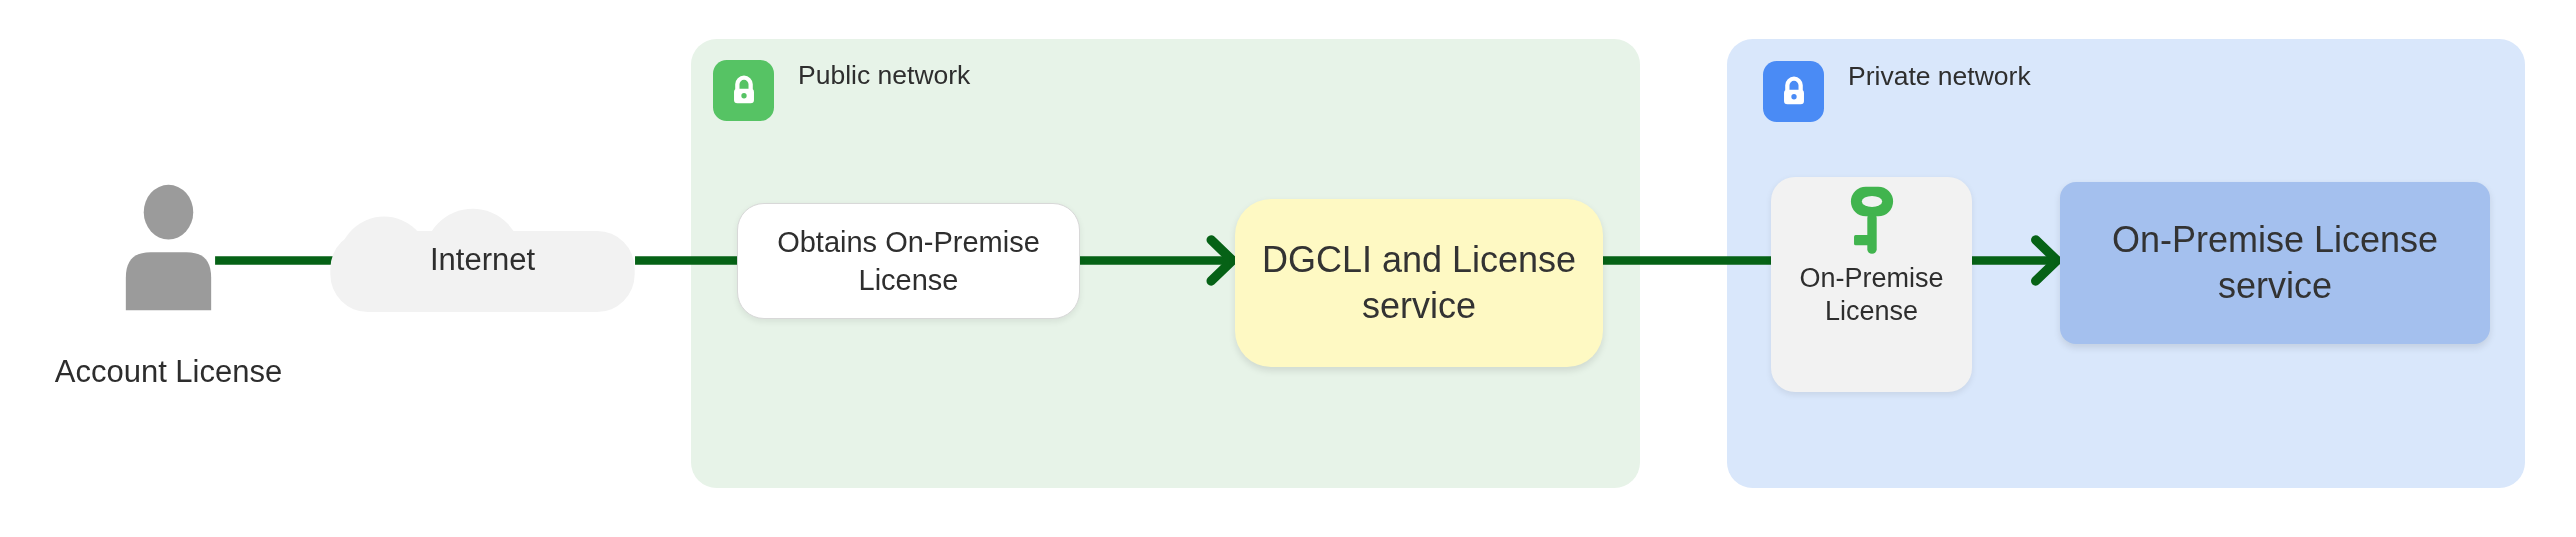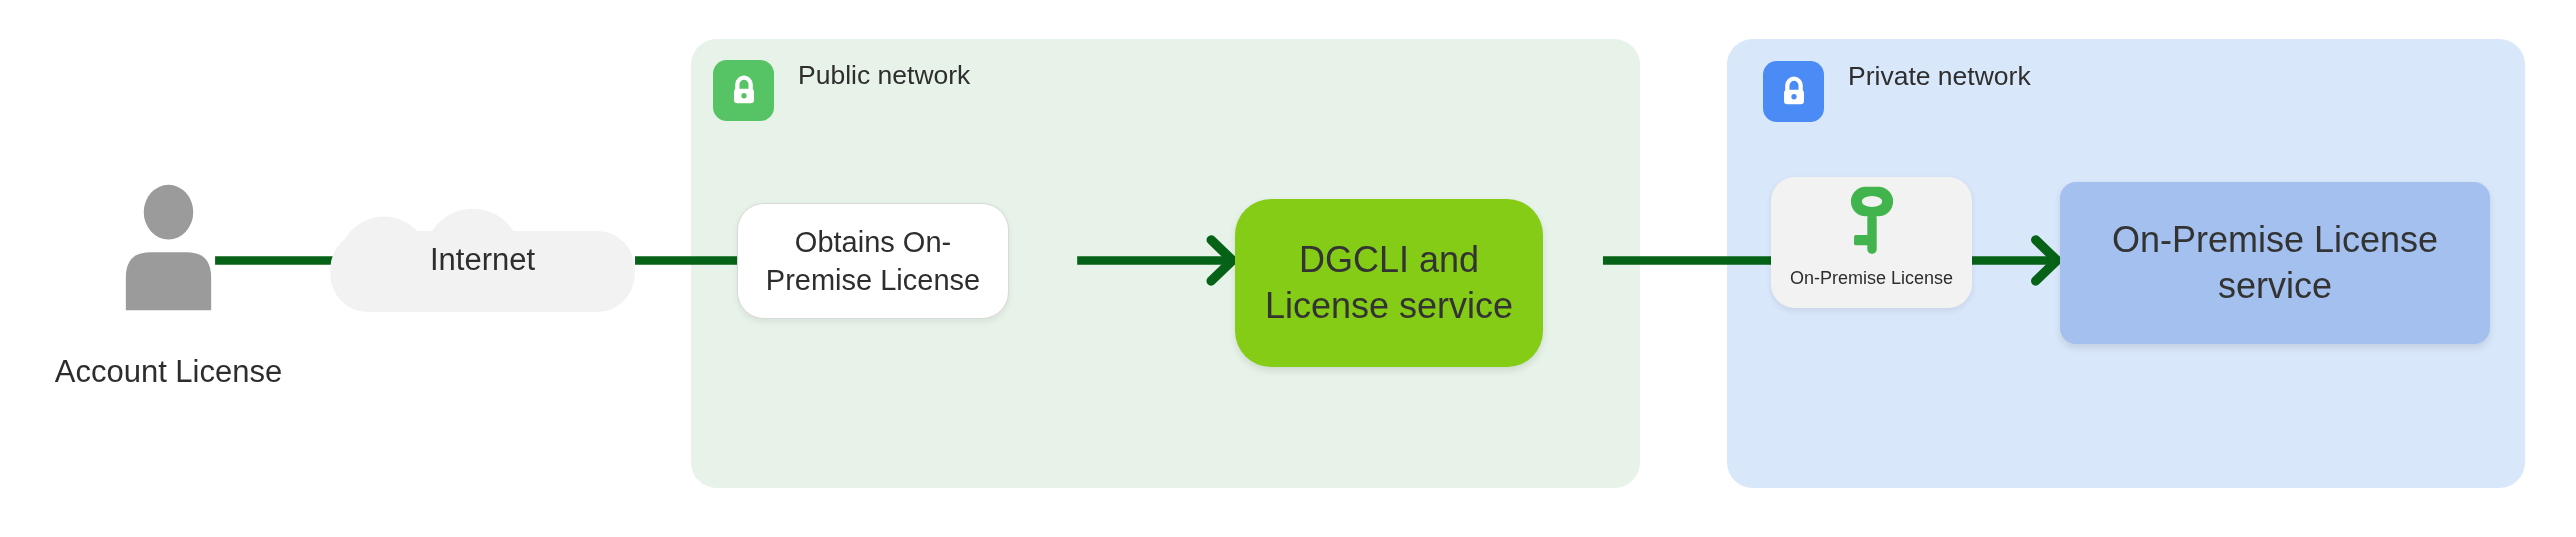--- a/index.html
+++ b/index.html
@@ -22,28 +22,28 @@
   .badge-green{background:#56c364;}
   .badge-blue{background:#4a8bf5;}
   .zone-label{font-size:26.5px;color:#2e2e2e;}
   
   .connectors{position:absolute;left:0;top:0;z-index:2;}
   .connectors line{stroke:#066216;stroke-width:10px;}
   .connectors polyline{stroke:#066216;stroke-width:11px;fill:none;stroke-linecap:round;stroke-linejoin:round;}
   
   .node{position:absolute;box-sizing:border-box;display:flex;flex-direction:column;
         align-items:center;justify-content:center;text-align:center;z-index:3;}
-  .node-obtains{left:737px;top:203px;width:272px;height:116px;background:#ffffff;
+  .node-obtains{left:737px;top:203px;width:343px;height:116px;background:#ffffff;
         border:1.7px solid #d8d8d8;border-radius:27px;font-size:29px;line-height:38px;
         box-shadow:0 2.6px 6.8px rgba(0,0,0,0.07);}
-  .node-dgcli{left:1235px;top:199px;width:308px;height:168px;background:#84cc16;
+  .node-dgcli{left:1235px;top:199px;width:368px;height:168px;background:#fef9c3;
         border-radius:36px;font-size:36px;line-height:46px;color:#333333;
         box-shadow:0 3.4px 7.7px rgba(0,0,0,0.10);align-items:flex-end;}
-  .node-license{left:1771px;top:177px;width:201px;height:131px;background:#f2f2f2;
-        border-radius:24px;font-size:18px;line-height:33px;justify-content:flex-start;
+  .node-license{left:1771px;top:177px;width:201px;height:215px;background:#f2f2f2;
+        border-radius:24px;font-size:27px;line-height:33px;justify-content:flex-start;
         padding-top:8px;box-shadow:0 2.6px 6.8px rgba(0,0,0,0.08);}
   .node-license .txt{margin-top:5.1px;}
   .node-service{left:2060px;top:182px;width:430px;height:162px;background:#a4c0ee;
         border-radius:16px;font-size:36px;line-height:46px;color:#333333;
         box-shadow:0 3.4px 7.7px rgba(0,0,0,0.10);}
   .txt{padding:0 15.4px;}
   
   .actor{position:absolute;left:51px;top:184px;width:235px;z-index:3;}
   .actor-label{position:absolute;left:51px;top:354px;width:235px;text-align:center;
         font-size:31px;color:#2d2d2d;z-index:3;}

